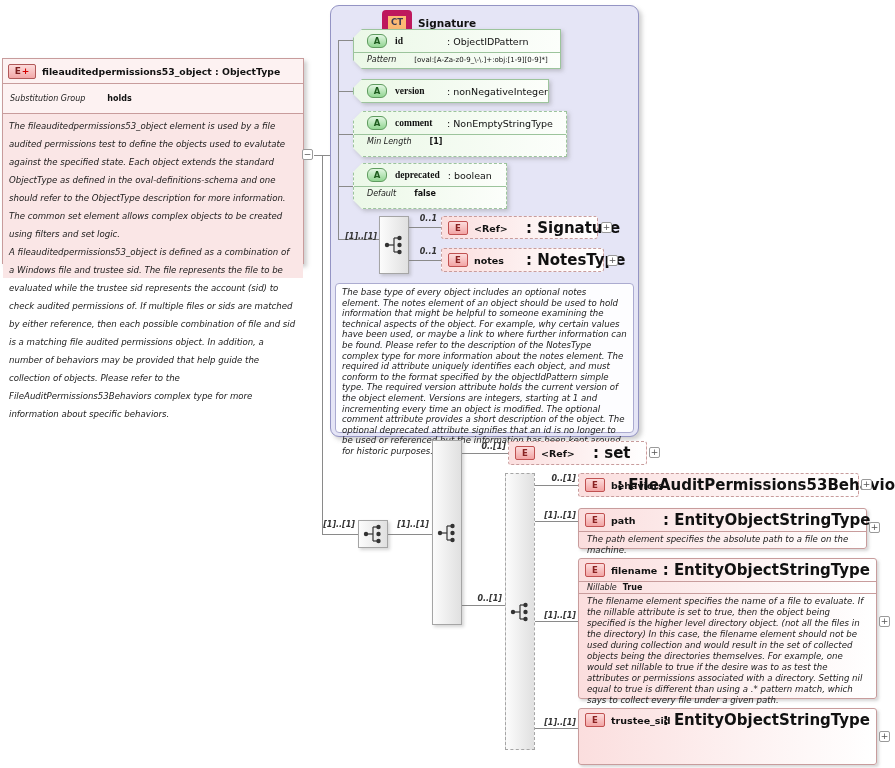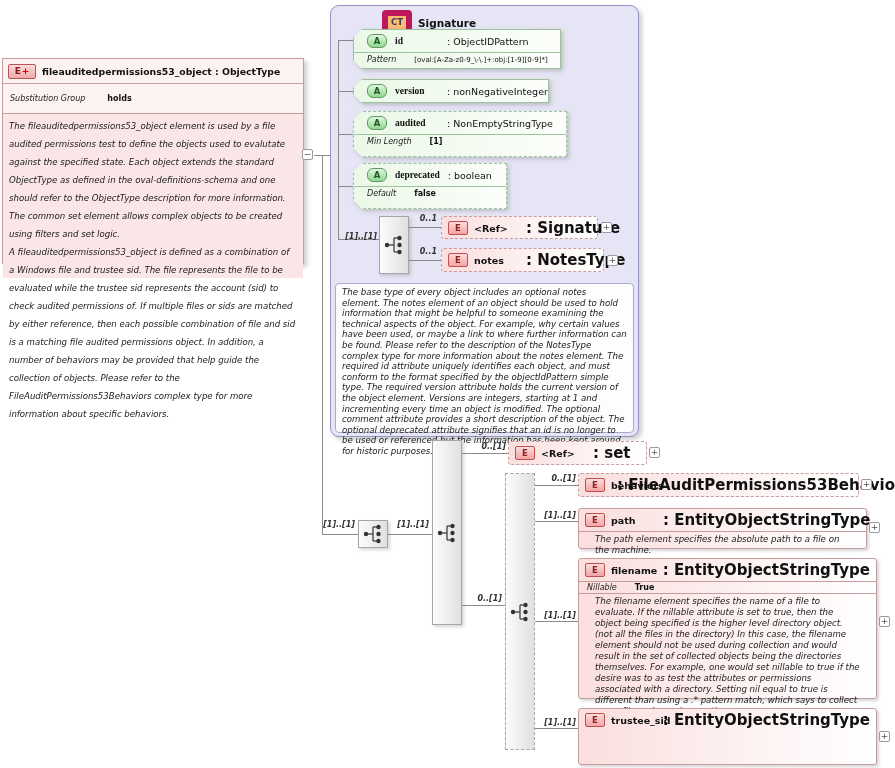--- a/index.html
+++ b/index.html
@@ -39,22 +39,22 @@
   .facet-label{font-style:italic;color:#222;}
   .facet-value{font-weight:bold;color:#111;}
   .facet-value.small{font-weight:normal;font-size:7px;}
 
   
   .elem{position:absolute;border:1px solid #c89c9c;border-radius:3px;background:linear-gradient(to right,#fbdede 0%,#fdf1f1 55%,#ffffff 100%);box-shadow:2px 2px 3px rgba(120,120,120,.3);box-sizing:border-box;}
   .elem.dashed{border-style:dashed;box-shadow:none;}
   .elem-header{display:flex;align-items:center;gap:6px;padding:0 6px;height:22px;white-space:nowrap;}
   .ename{font-weight:bold;font-size:9.5px;min-width:46px;color:#111;}
   .etype{font-weight:bold;font-size:15px;color:#111;}
-  .efacet{border-top:1px solid #c89c9c;display:flex;gap:18px;align-items:center;padding:1px 8px;font-size:8px;}
-  .edesc{border-top:1px solid #c89c9c;font-style:italic;font-size:8.6px;line-height:11px;color:#1a1a1a;padding:2px 16px;white-space:pre-line;}
+  .efacet{border-top:1px solid #c89c9c;display:flex;gap:6px;align-items:center;padding:1px 8px;font-size:8px;}
+  .edesc{border-top:1px solid #c89c9c;font-style:italic;font-size:8.6px;line-height:11px;color:#1a1a1a;padding:2px 8px;white-space:pre-line;}
 
   
   .compositor{position:absolute;border:1px solid #a5a5a5;background:linear-gradient(to right,#fcfcfc,#e0e0e0);box-shadow:2px 2px 3px rgba(120,120,120,.3);display:flex;align-items:center;justify-content:center;box-sizing:border-box;}
   .compositor.dashed{border-style:dashed;box-shadow:none;}
 
   
   .toggle{position:absolute;width:11px;height:11px;border:1px solid #9a9a9a;background:#fff;border-radius:2px;font-size:9px;line-height:9px;text-align:center;color:#555;box-sizing:border-box;cursor:pointer;}
 </style>
 </head>
 <body>
@@ -126,21 +126,21 @@
           <span class="aname">version</span>
           <span class="atype">: nonNegativeInteger</span>
         </div>
       </div>
     </div>
 
     <div class="attr-wrap" style="left:22px;top:105px;width:214px;height:46px;">
       <div class="attr dashed">
         <div class="attr-header">
           <span class="badge-a">A</span>
-          <span class="aname">audited</span>
+          <span class="aname">comment</span>
           <span class="atype">: NonEmptyStringType</span>
         </div>
         <div class="afacet">
           <span class="facet-label">Min Length</span>
           <span class="facet-value">[1]</span>
         </div>
       </div>
     </div>
 
     <div class="attr-wrap" style="left:22px;top:157px;width:154px;height:46px;">

